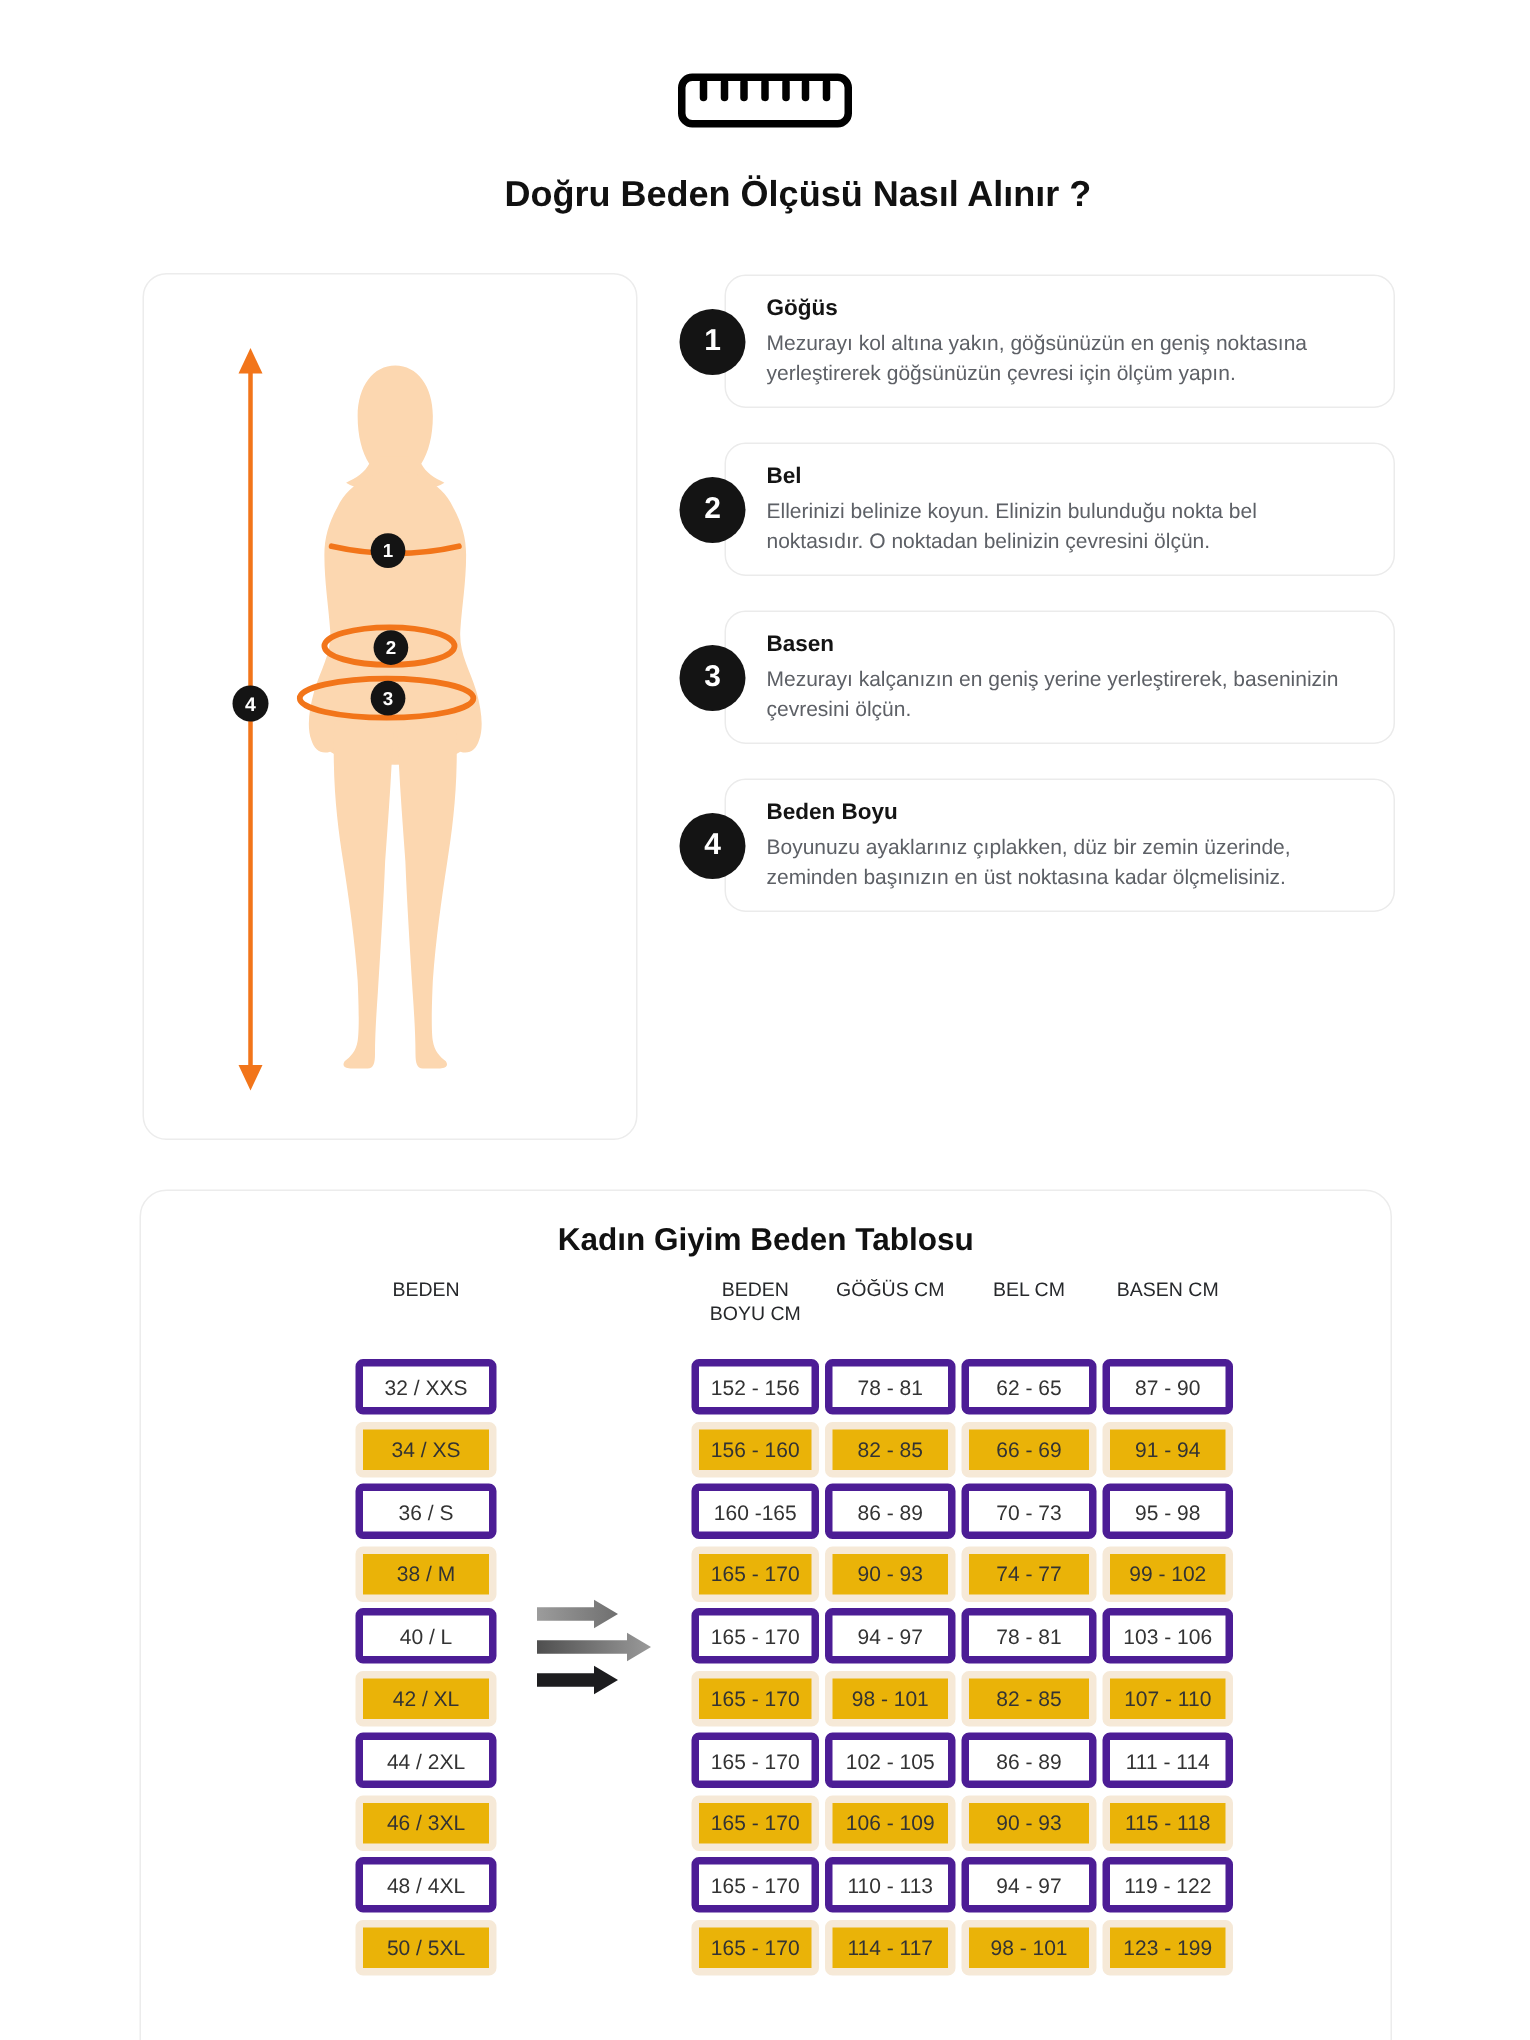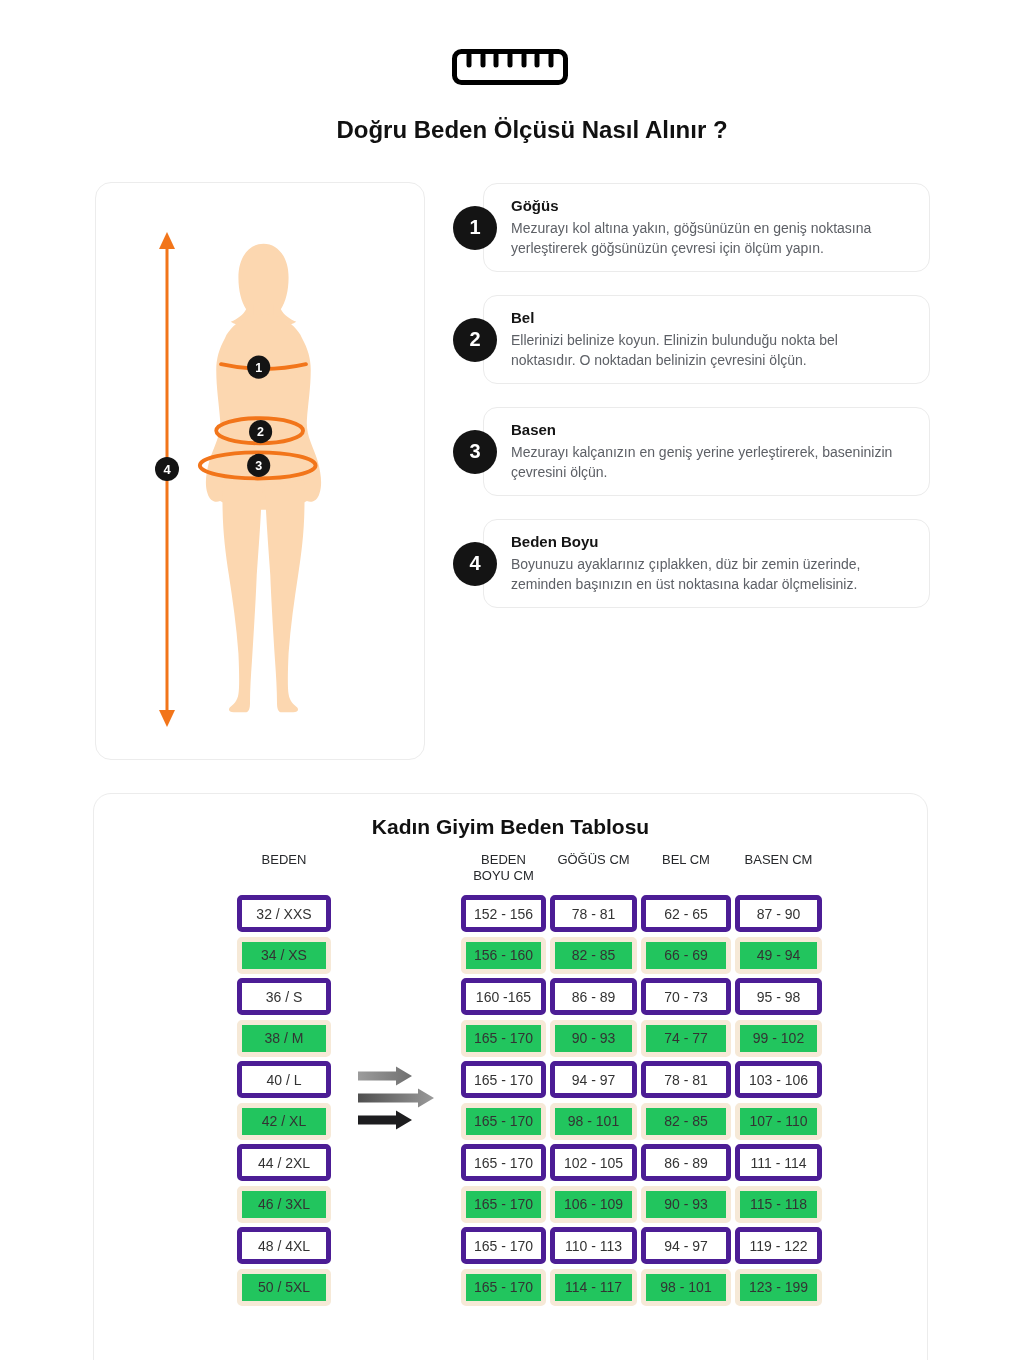--- a/index.html
+++ b/index.html
@@ -27,27 +27,27 @@
              display:flex;align-items:center;justify-content:center;
              font-size:20px;font-weight:bold;}
   .info-title{font-size:15px;font-weight:bold;color:#141414;margin-bottom:4px;}
   .info-desc{font-size:14px;line-height:20px;color:#5d6066;}
 
   
   .table-card{position:absolute;left:93px;top:793px;width:835px;height:688px;box-sizing:border-box;
               background:#fff;border:1px solid #ececec;border-radius:18px;}
   .table-title{margin-top:21px;text-align:center;font-size:21px;font-weight:bold;color:#111;}
   .t-grid{display:grid;grid-template-columns:94px 122px 85px 87px 90px 87px;column-gap:4px;margin-left:143px;}
-  .t-header{margin-top:13px;margin-bottom:11px;}
+  .t-header{margin-top:13px;margin-bottom:22px;}
   .th{font-size:13px;font-weight:500;color:#26282b;text-align:center;line-height:16px;align-self:start;}
   .t-row{margin-bottom:4.5px;}
   .cell{height:37px;box-sizing:border-box;display:flex;align-items:center;justify-content:center;
         font-size:14px;color:#333;background:#fff;border:5px solid #4c1d95;border-radius:5px;}
   .cell.gap{background:transparent;border:none;}
-  .t-row.alt .cell{background:#22c55e;border-color:#f6e9d7;}
+  .t-row.alt .cell{background:#eab308;border-color:#f6e9d7;}
   .t-row.alt .cell.gap{background:transparent;border:none;}
   .arrows{position:absolute;left:262px;top:272px;}
 </style>
 </head>
 <body>
 
 <div class="page">
 
   <div class="ruler-wrap">
     <svg width="118" height="38" viewBox="0 0 118 38">
@@ -170,21 +170,21 @@
       <div class="cell">78 - 81</div>
       <div class="cell">62 - 65</div>
       <div class="cell">87 - 90</div>
     </div>
     <div class="t-grid t-row alt">
       <div class="cell">34 / XS</div>
         <div class="cell gap"></div>
       <div class="cell">156 - 160</div>
       <div class="cell">82 - 85</div>
       <div class="cell">66 - 69</div>
-      <div class="cell">49 - 94</div>
+      <div class="cell">91 - 94</div>
     </div>
     <div class="t-grid t-row">
       <div class="cell">36 / S</div>
         <div class="cell gap"></div>
       <div class="cell">160 -165</div>
       <div class="cell">86 - 89</div>
       <div class="cell">70 - 73</div>
       <div class="cell">95 - 98</div>
     </div>
     <div class="t-grid t-row alt">

